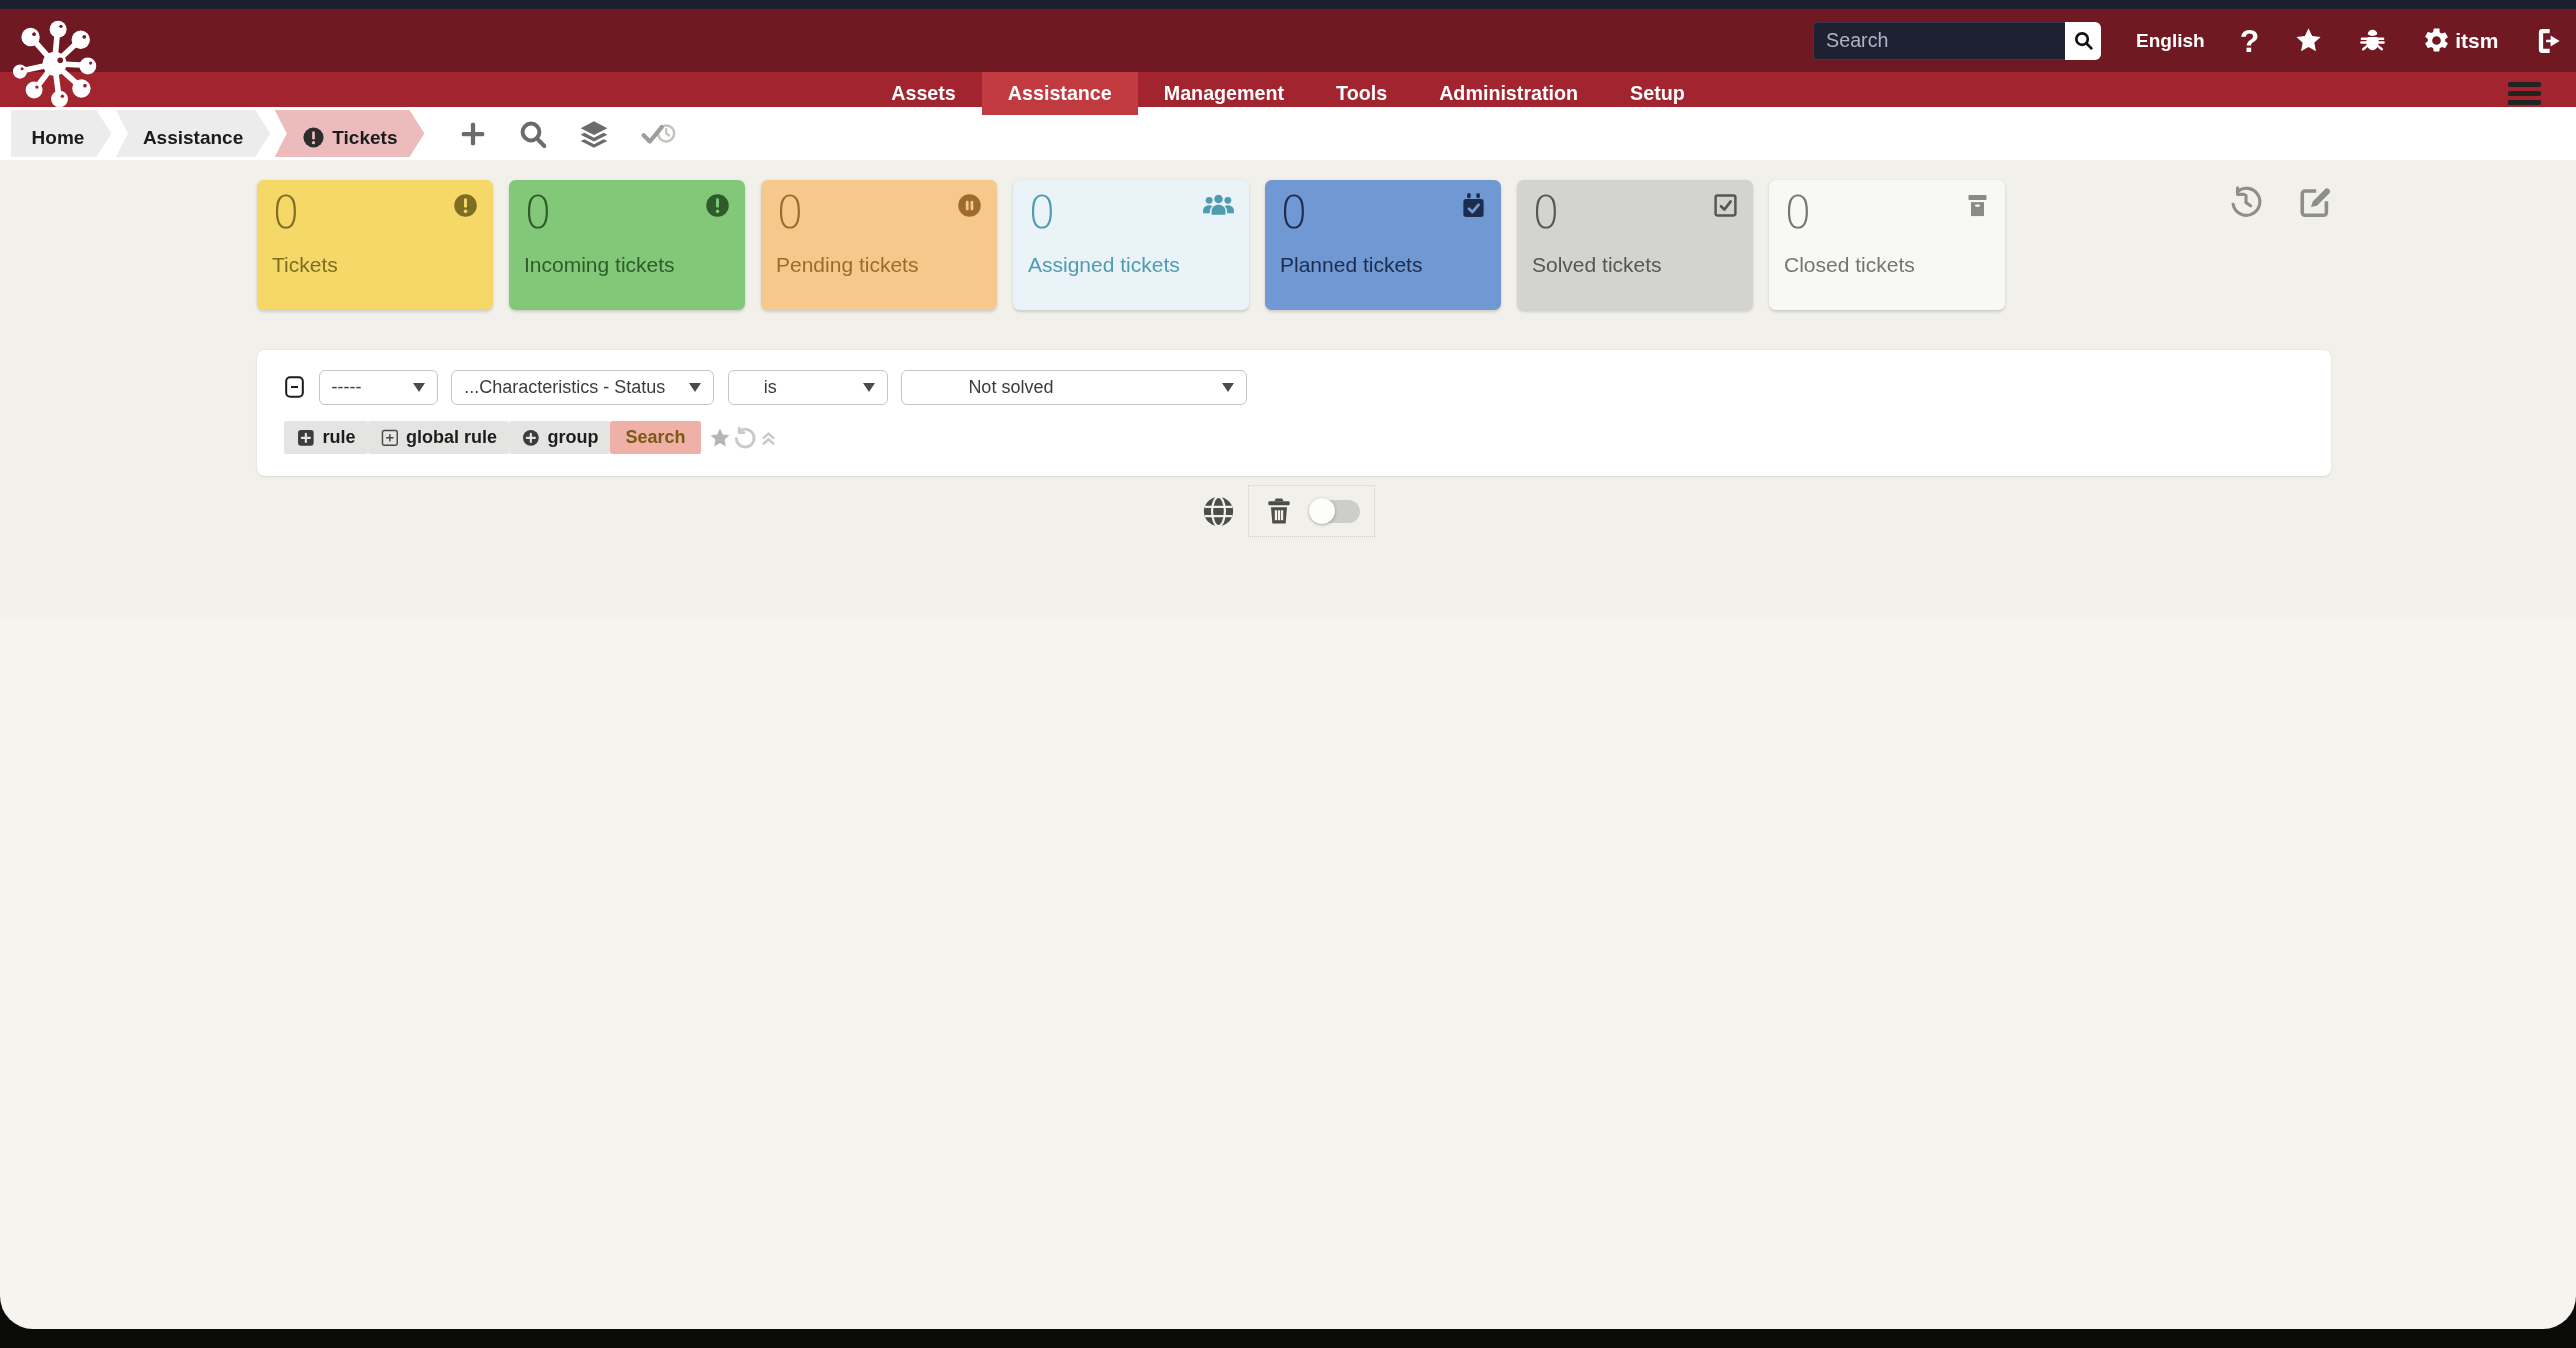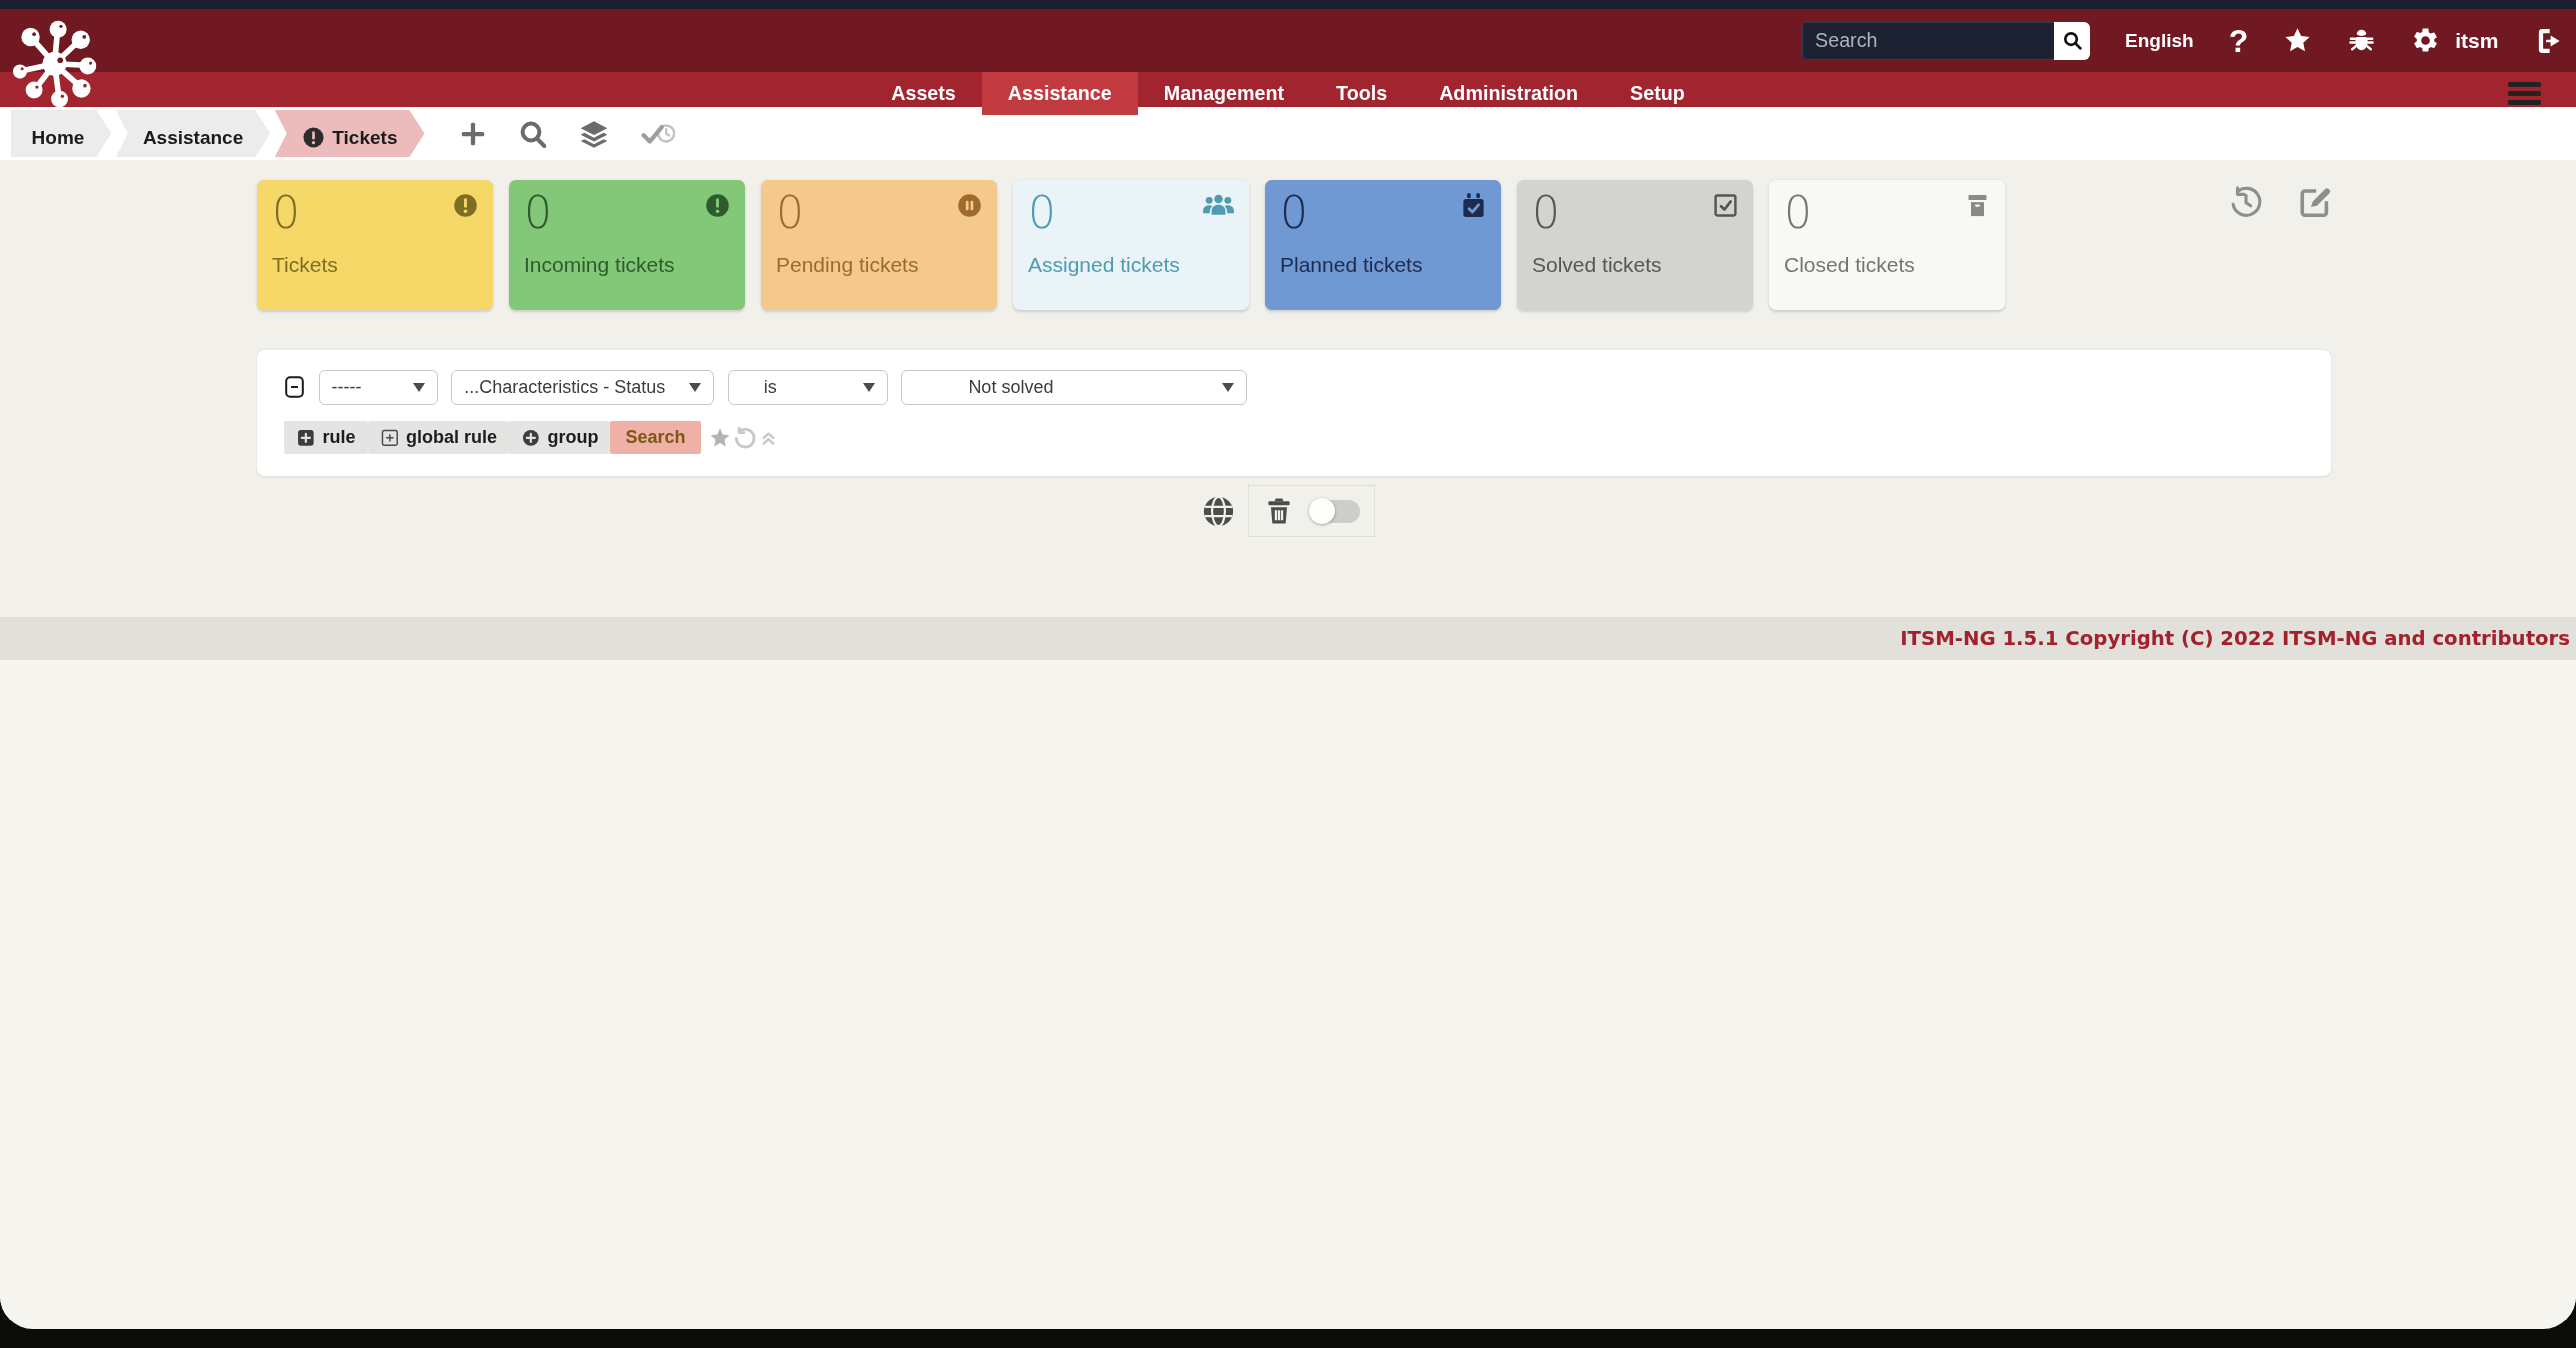--- a/index.html
+++ b/index.html
@@ -25,21 +25,21 @@
     font-family:"Liberation Sans", sans-serif;
   }
   .searchbox input::placeholder{color:#aeb3c2;}
   .search-btn{
     width:36px;background:#fff;border:none;border-radius:0 6px 6px 0;
     display:flex;align-items:center;justify-content:center;cursor:pointer;
   }
   .lang{color:#fff;font-size:19px;font-weight:bold;cursor:pointer;}
   .hicon{color:#fff;display:flex;align-items:center;justify-content:center;cursor:pointer;}
   .q-mark{font-size:32px;font-weight:bold;color:#fff;line-height:1;}
-  .user-chip{display:flex;align-items:center;gap:15px;cursor:pointer;}
+  .user-chip{display:flex;align-items:center;gap:4px;cursor:pointer;}
   .user-chip .uname{color:#fff;font-size:21px;font-weight:bold;}
   
   .nav-bar{position:relative;height:35px;background:#a2242f;display:flex;justify-content:center;}
   .nav-item{
     height:43px;line-height:43px;padding:0 26px;color:#fff;font-size:19.7px;font-weight:bold;
     cursor:pointer;white-space:nowrap;
   }
   .nav-item.active{background:#c13a40;}
   .hamburger{position:absolute;right:35px;top:9.8px;width:33px;cursor:pointer;}
   .hamburger div{height:5.3px;background:#232323;border-radius:1.5px;margin-bottom:3.8px;}
@@ -481,21 +481,18 @@
           </svg>
         </span>
         <div class="toggle">
             <div class="knob"></div>
           </div>
       </div>
     </div>
 
   </div>
 
-  <div class="footer">
-    <span>ITSM-NG 1.5.1 Copyright (C) 2022 ITSM-NG and contributors</span>
-  </div>
 
   <div class="below"></div>
 </div>
 
 <div></div>
 
 
 </body></html>

